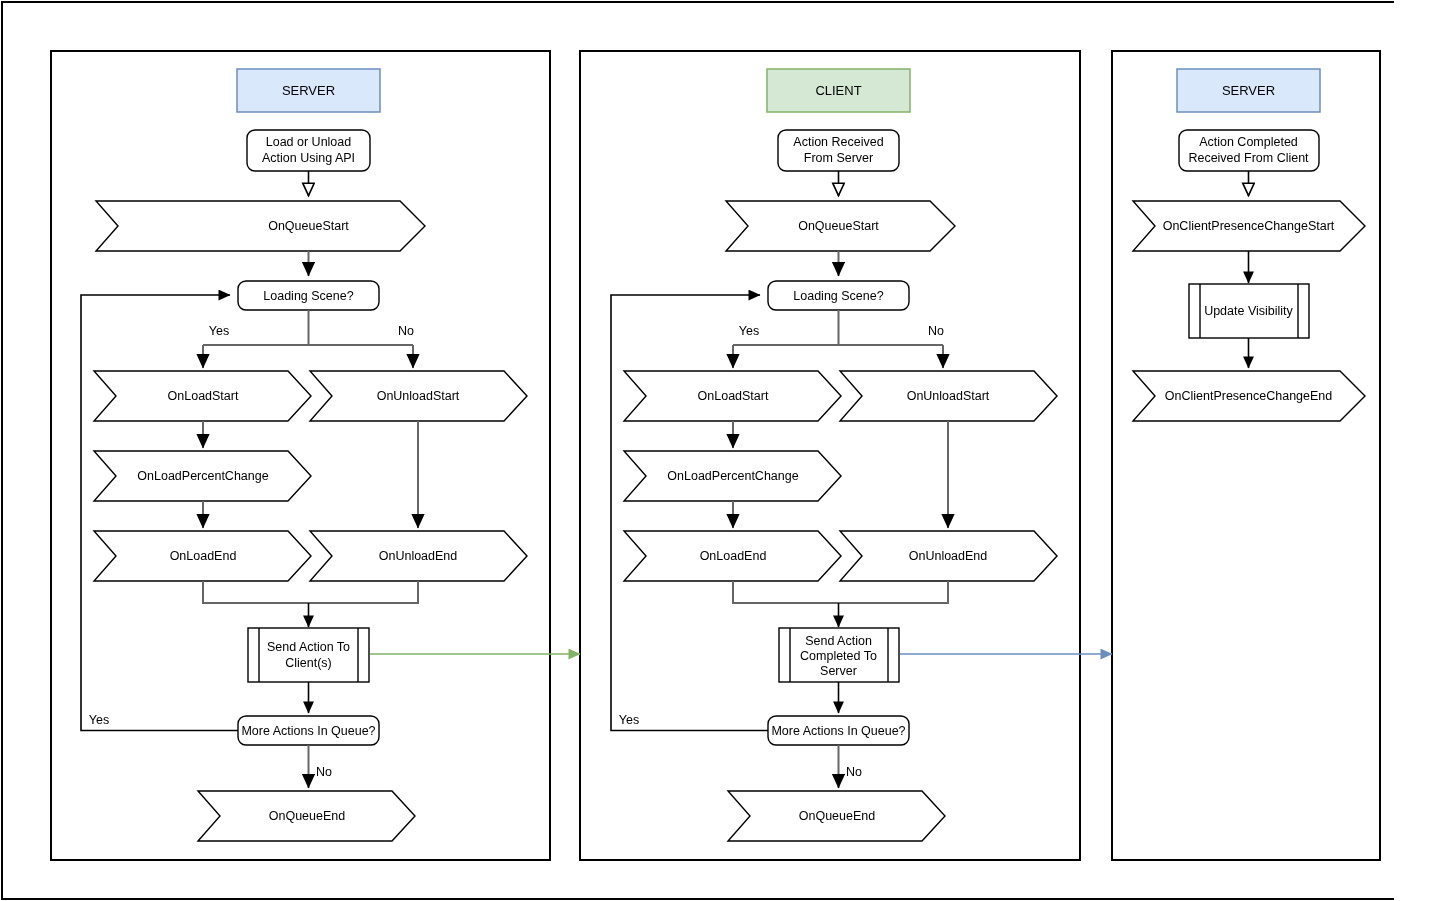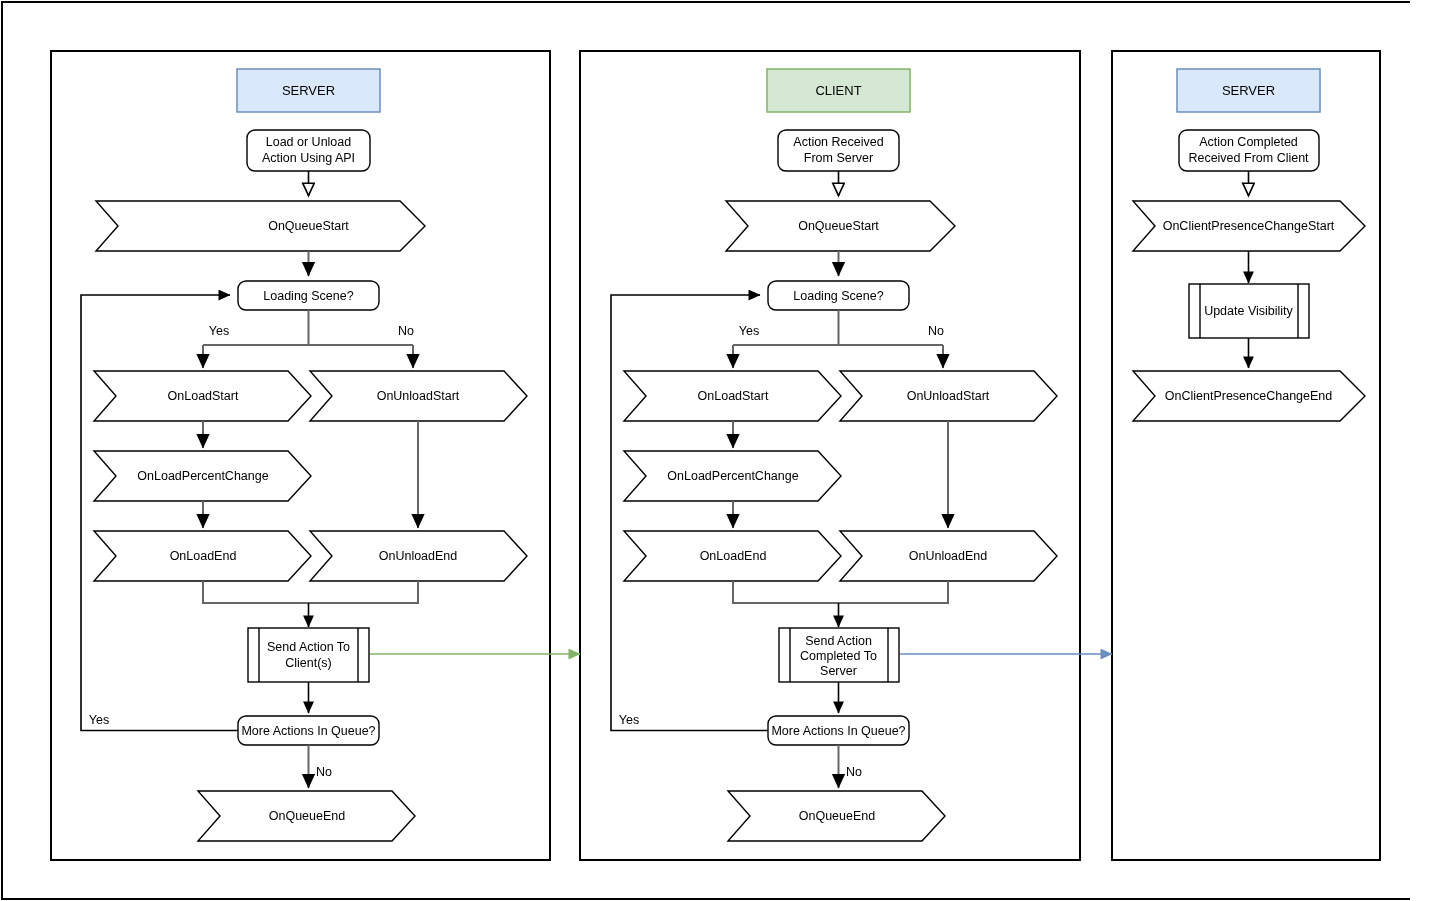--- a/index.html
+++ b/index.html
@@ -7,21 +7,20 @@
     padding: 0;
     background: #ffffff;
     font-family: "Liberation Sans", sans-serif;
   }
   #canvas {
     position: relative;
     width: 1394px;
     height: 901px;
     background: #ffffff;
     overflow: hidden;
-    padding-left: 16px;
   }
   #diagram-svg {
     position: absolute;
     left: 0;
     top: 0;
     width: 1431px;
     height: 901px;
   }
   .lane-label {
     font-size: 13px;

